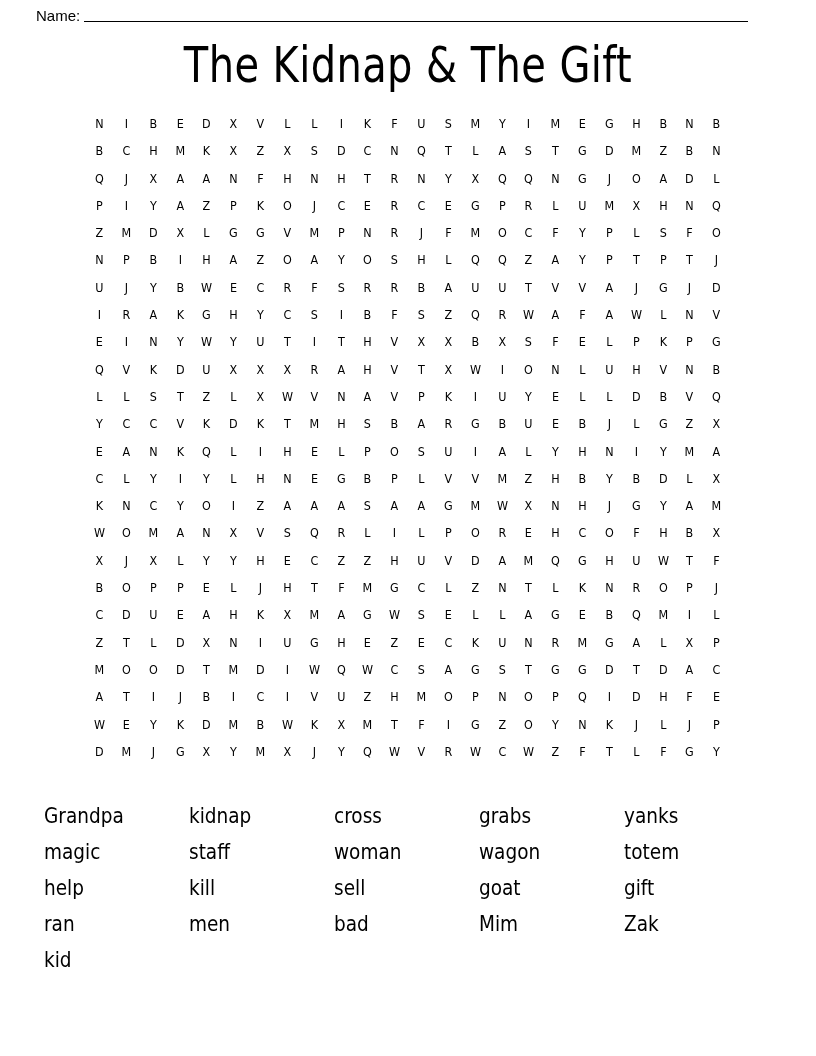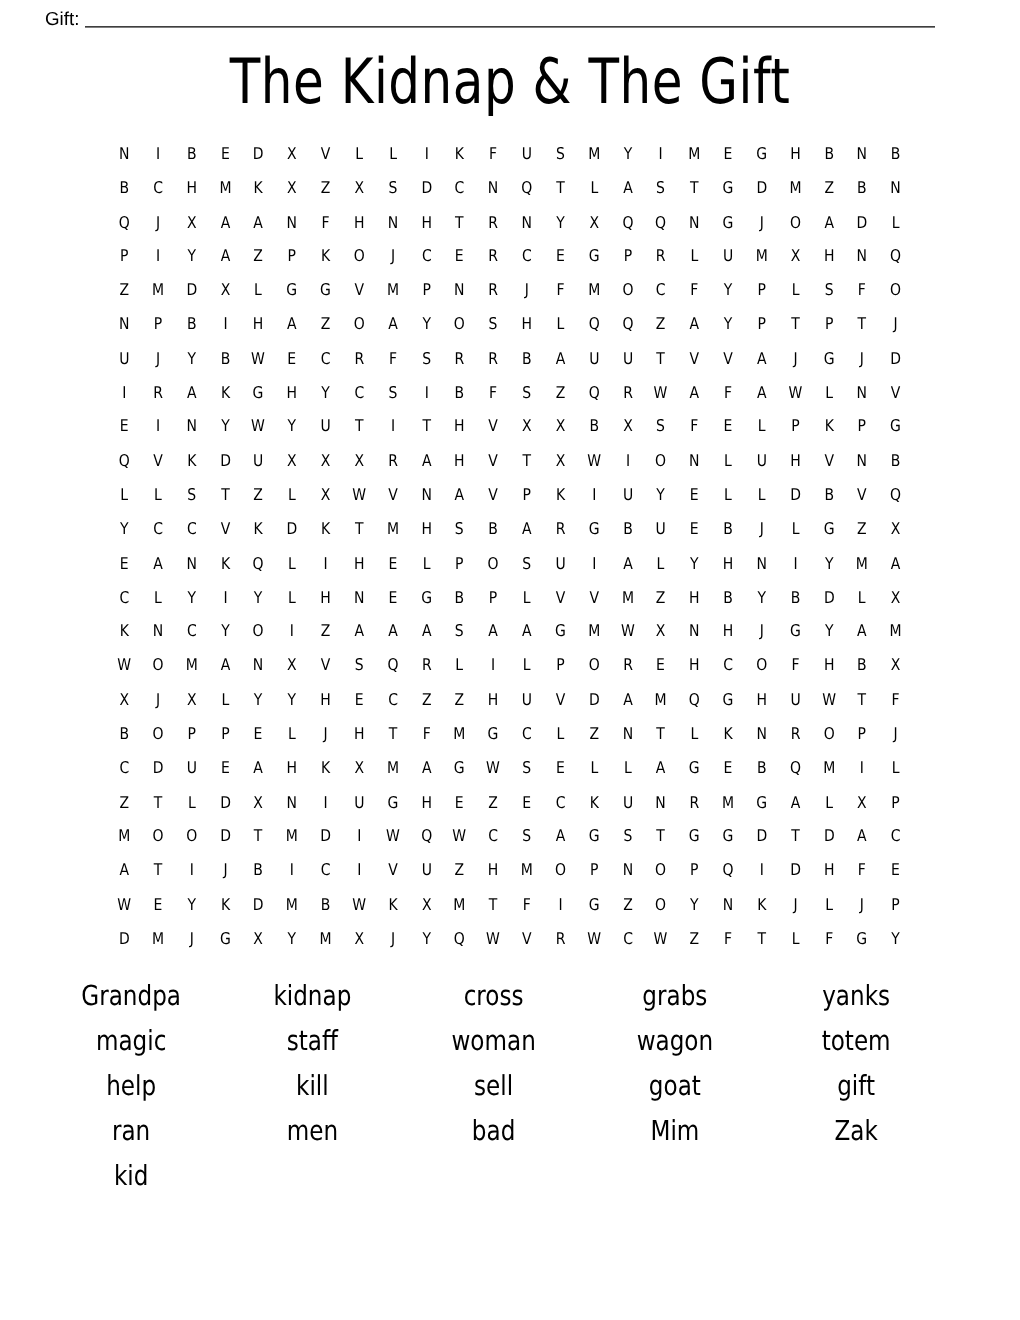--- a/index.html
+++ b/index.html
@@ -75,43 +75,42 @@
     line-height: 27.3px;
     text-align: center;
     font-weight: 400;
     transform: scaleX(0.86);
   }
 
   
   #word-list {
     position: absolute;
     left: 44px;
-    top: 780px;
+    top: 798px;
     width: 728px;
     display: grid;
     grid-template-columns: repeat(5, 145px);
     grid-auto-rows: 36px;
     column-gap: 0px;
-    text-align: center;
   }
   .word-item {
     font-family: "DejaVu Sans", sans-serif;
     font-size: 22px;
     line-height: 36px;
     font-weight: 400;
     transform: scaleX(0.84);
     transform-origin: left center;
     white-space: nowrap;
   }
 </style>
 </head>
 <body>
 
 <div id="name-row">
-  <span id="name-label">Gift:</span>
+  <span id="name-label">Name:</span>
   <span id="name-rule"></span>
 </div>
 
 <div id="puzzle-title">The Kidnap &amp; The Gift</div>
 
 <div id="letter-grid">
     <div class="grid-cell">N</div>
     <div class="grid-cell">I</div>
     <div class="grid-cell">B</div>
     <div class="grid-cell">E</div>

